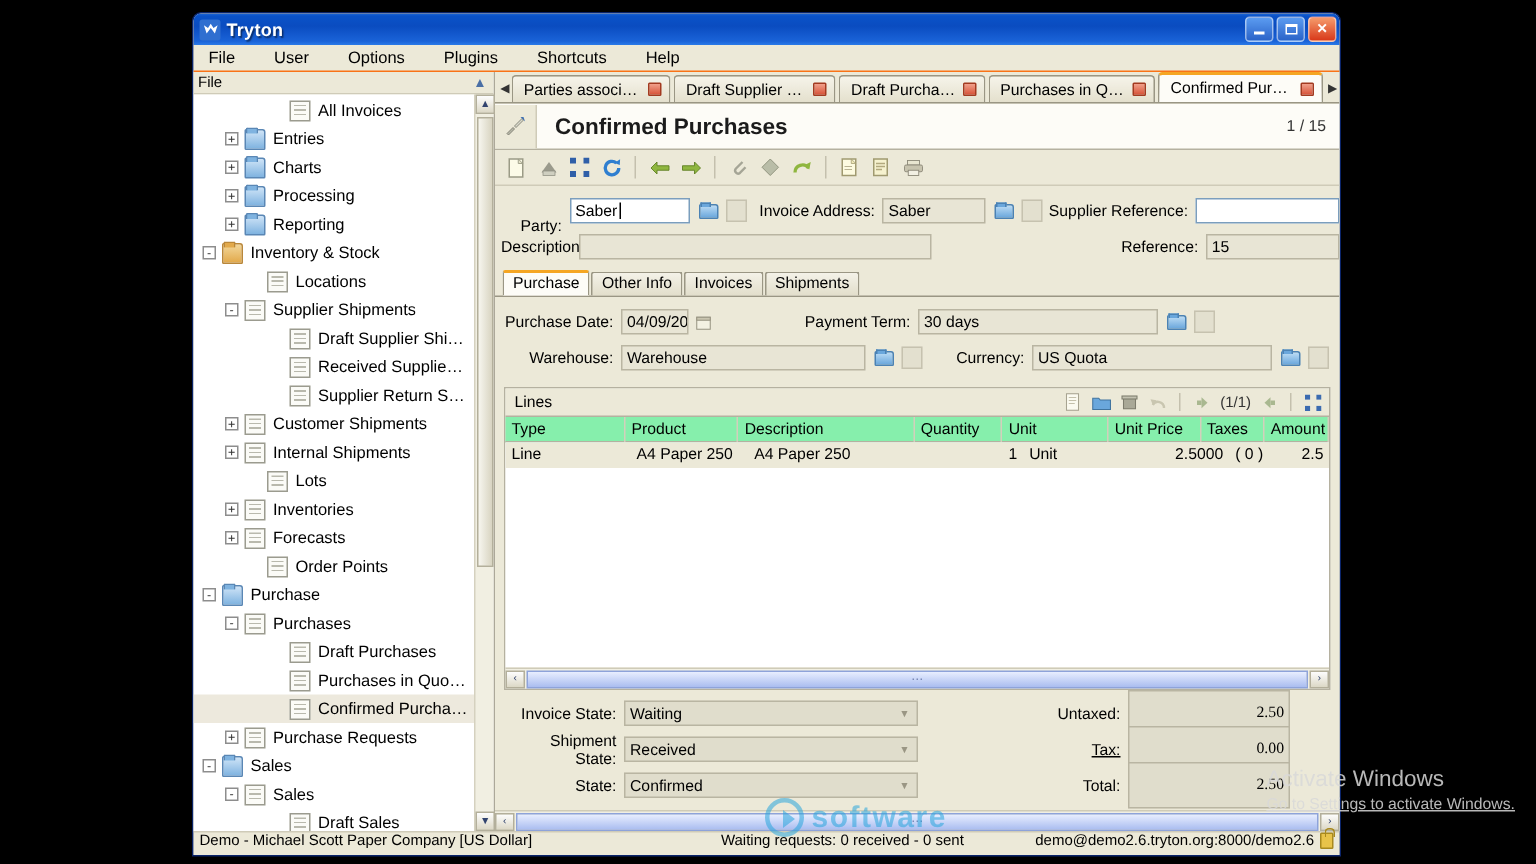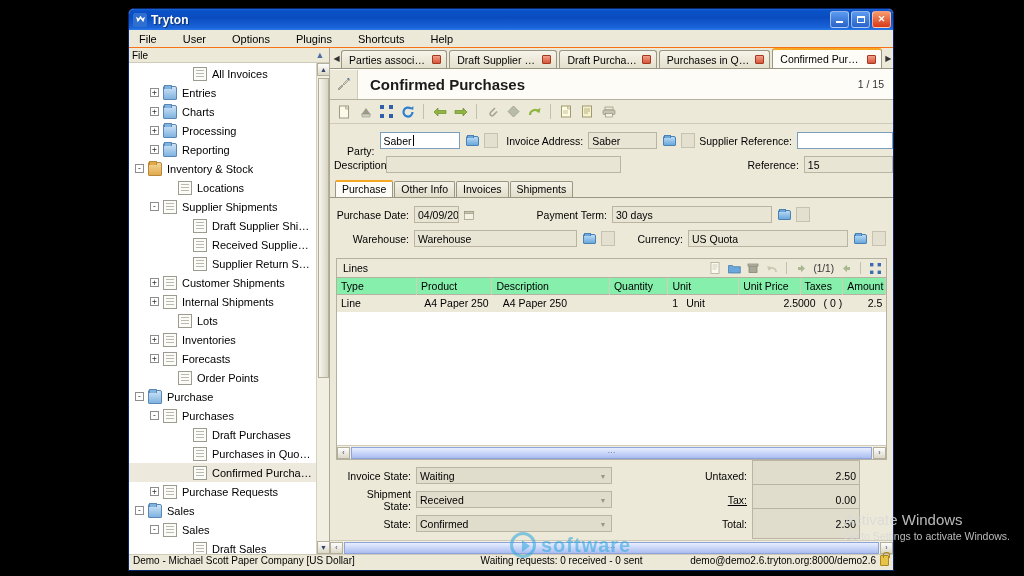--- a/index.html
+++ b/index.html
@@ -330,20 +330,21 @@
   }
   .sel .arrow {
     position:absolute; right:2px; top:2px; width:12px;height:12px;
     display:flex;align-items:center;justify-content:center;
     font-size:7px; color:#9a9684;
   }
   .num {
     height:31px; background:#e0ddcc; border:1px solid #b9b5a2;
     font-size:10.5px; display:flex; align-items:center; justify-content:flex-end;
     padding:0 3px;
+    font-family:Liberation Serif, serif;
   }
 
   .bottomscroll {
     height:14px; flex:0 0 auto; background:#f1efe2; border-top:1px solid #cfcbb8;
     display:flex; align-items:center; position:relative;
   }
 
   
   .statusbar {
     height:16px; flex:0 0 auto; display:flex; align-items:flex-start;
@@ -356,21 +357,21 @@
   .statusbar .lock { width:9px;height:11px;background:#e8c34a;border:1px solid #a8891f;border-radius:1px; position:relative;}
   .statusbar .lock:before{content:"";position:absolute;left:2px;top:-4px;width:5px;height:5px;border:1px solid #a8891f;border-bottom:none;border-radius:3px 3px 0 0;}
 
   
   .wm-activate {
     position:absolute; right:14px; bottom:34px;
     color:#d9d9d9; text-align:left; z-index:40; pointer-events:none;
     opacity:.85;
   }
   .wm-activate .l1 { font-size:15px; }
-  .wm-activate .l2 { font-size:10.5px; margin-top:2px;}
+  .wm-activate .l2 { font-size:10.5px; margin-top:2px;text-decoration:underline;}
   .wm-soft {
     position:absolute; left:510px; bottom:18px; z-index:41; pointer-events:none;
     display:flex; align-items:center; gap:5px; opacity:.55;
   }
   .wm-soft .ring {
     width:26px;height:26px;border-radius:50%;
     border:3px solid #2aa6dd; position:relative;
   }
   .wm-soft .ring:after{
     content:""; position:absolute; left:9px; top:5px; width:8px;height:12px;

